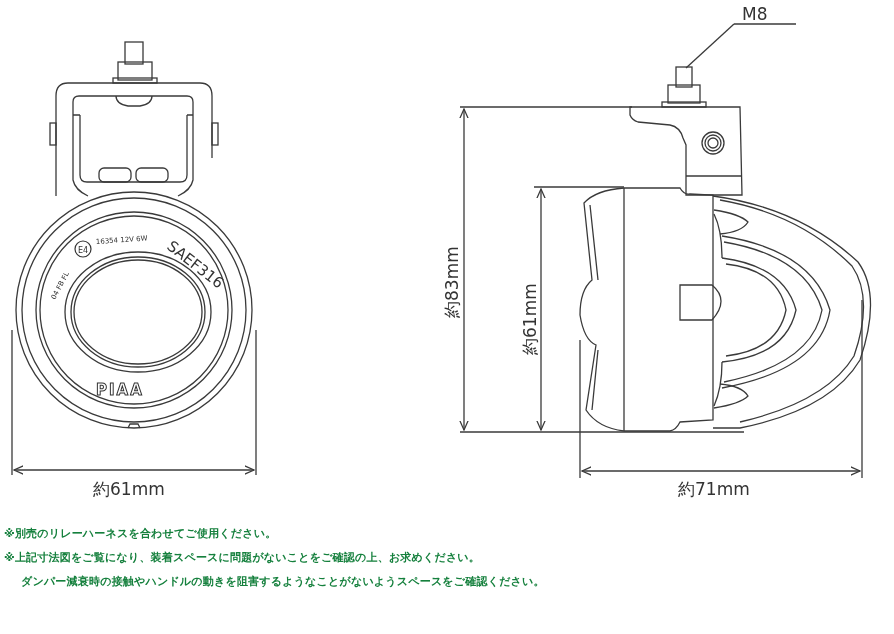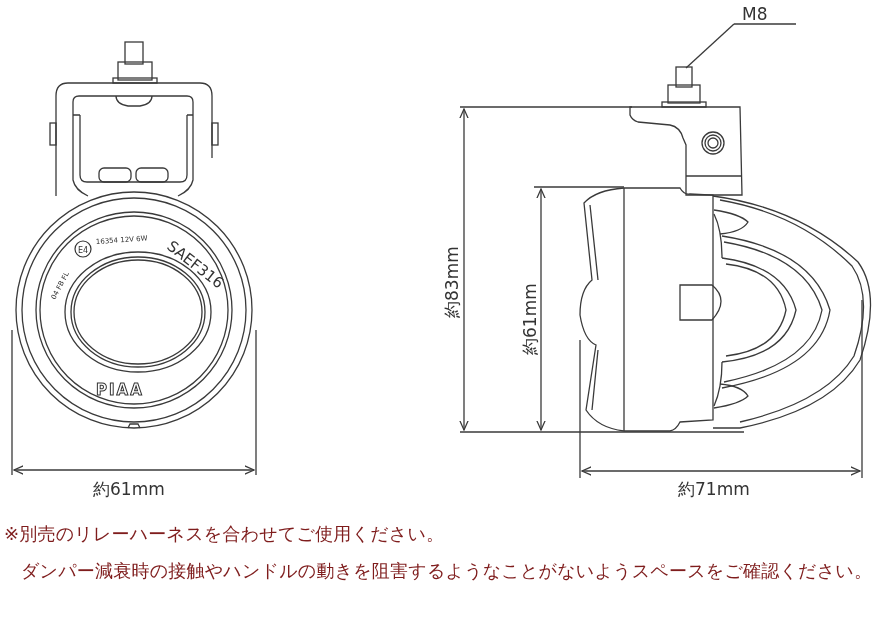--- a/index.html
+++ b/index.html
@@ -1,23 +1,23 @@
 <!DOCTYPE html>
 <html><head>
 <meta charset="utf-8">
 <style>
   html, body { margin: 0; padding: 0; background: #ffffff; }
   body { width: 894px; height: 634px; position: relative; overflow: hidden;
          font-family: "DejaVu Sans", "Liberation Sans", sans-serif; color: #222; }
   svg.drawing { position: absolute; left: 0; top: 0; }
   .dim { font-family: "DejaVu Sans", sans-serif; font-size: 17px; fill: #333; }
-  .notes { position: absolute; left: 4px; top: 522px; font-size: 18px; line-height: 24px;
-           color: #7f1d1d; letter-spacing: 0.2px; }
+  .notes { position: absolute; left: 4px; top: 522px; font-size: 11px; line-height: 24px;
+           color: #15803d; letter-spacing: 0.2px; font-weight: bold; }
   .notes div { white-space: nowrap; }
-  .notes .indent { padding-left: 17px; margin-top: 13px; }
+  .notes .indent { padding-left: 17px; }
 </style>
 </head>
 <body>
 
 <svg class="drawing" width="894" height="520" viewBox="0 0 894 520" fill="none" stroke="#3a3a3a" stroke-width="1.3">
   <defs>
     <marker id="arr" viewBox="0 0 10 10" refX="9" refY="5" markerWidth="8" markerHeight="8" orient="auto-start-reverse">
       <path d="M0,1 L9,5 L0,9" fill="none" stroke="#3a3a3a" stroke-width="1.2"></path>
     </marker>
   </defs>
@@ -131,14 +131,15 @@
     <text class="dim" x="93" y="495">約61mm</text>
     <text class="dim" x="678" y="495">約71mm</text>
     <text class="dim" x="742" y="20">M8</text>
     <text class="dim" x="0" y="0" transform="translate(458 318) rotate(-90)">約83mm</text>
     <text class="dim" x="0" y="0" transform="translate(536 355) rotate(-90)">約61mm</text>
   </g>
 </svg>
 
 <div class="notes">
   <div>※別売のリレーハーネスを合わせてご使用ください。</div>
+  <div>※上記寸法図をご覧になり、装着スペースに問題がないことをご確認の上、お求めください。</div>
   <div class="indent">ダンパー減衰時の接触やハンドルの動きを阻害するようなことがないようスペースをご確認ください。</div>
 </div>
 
 </body></html>

